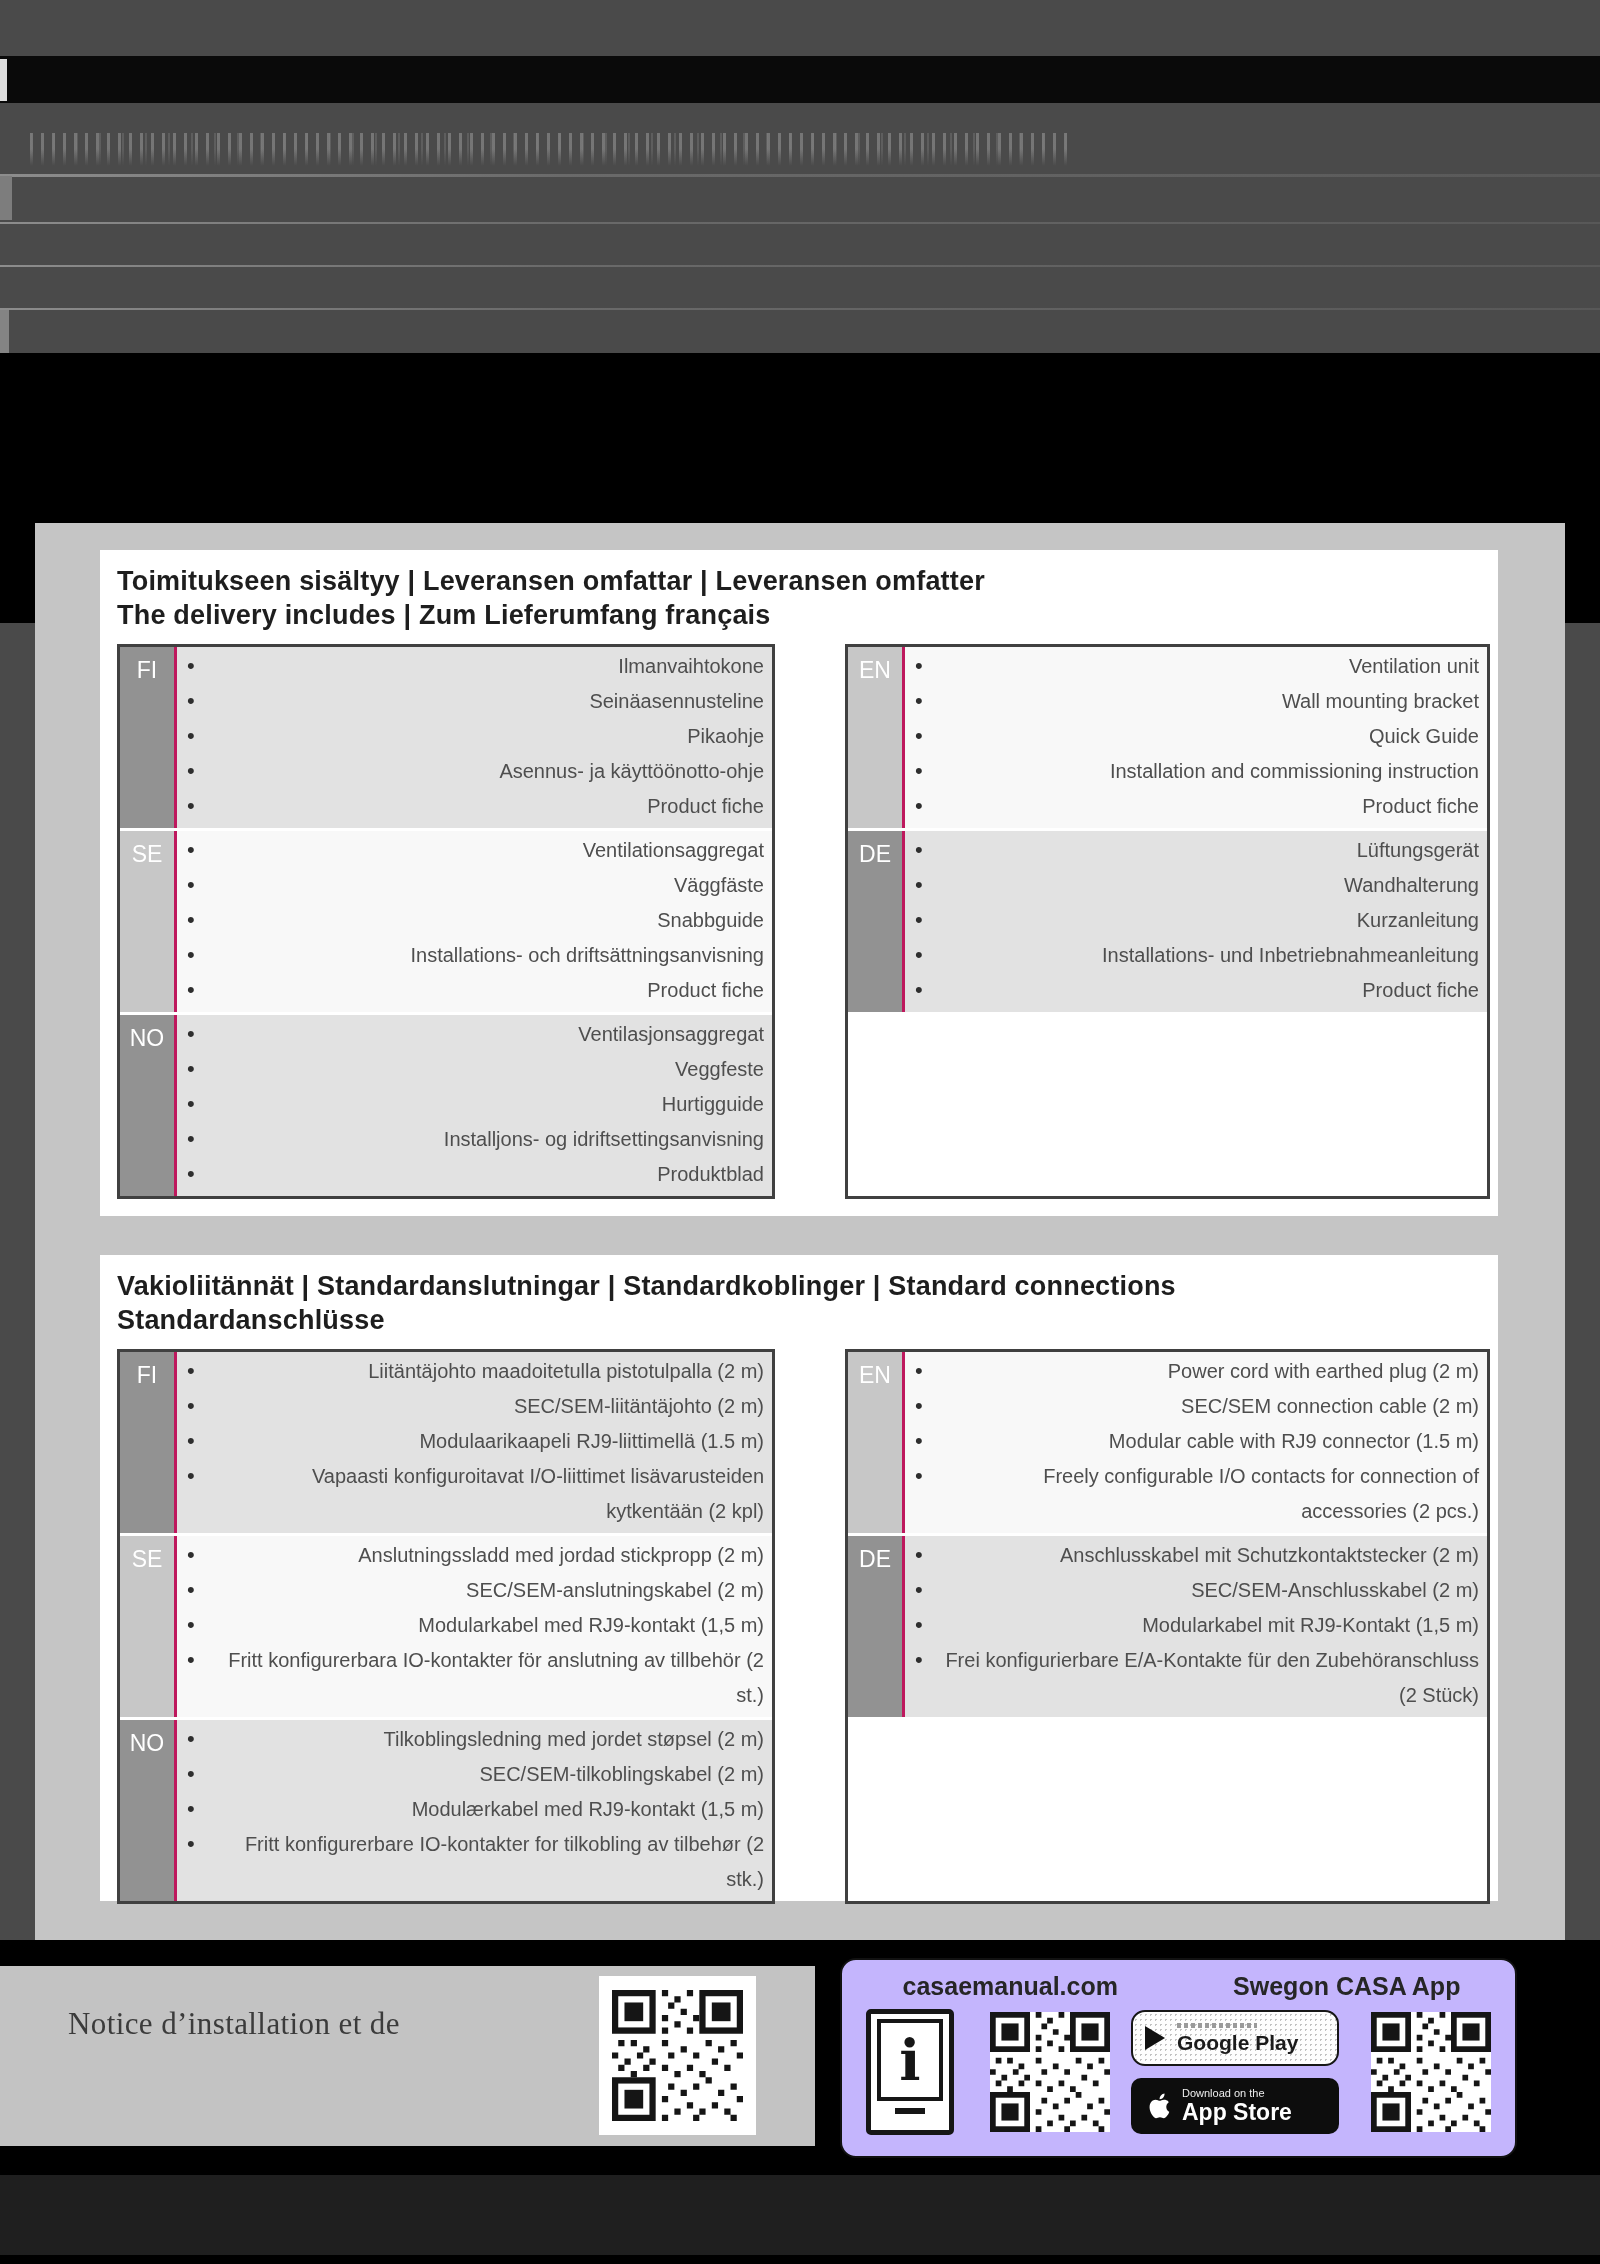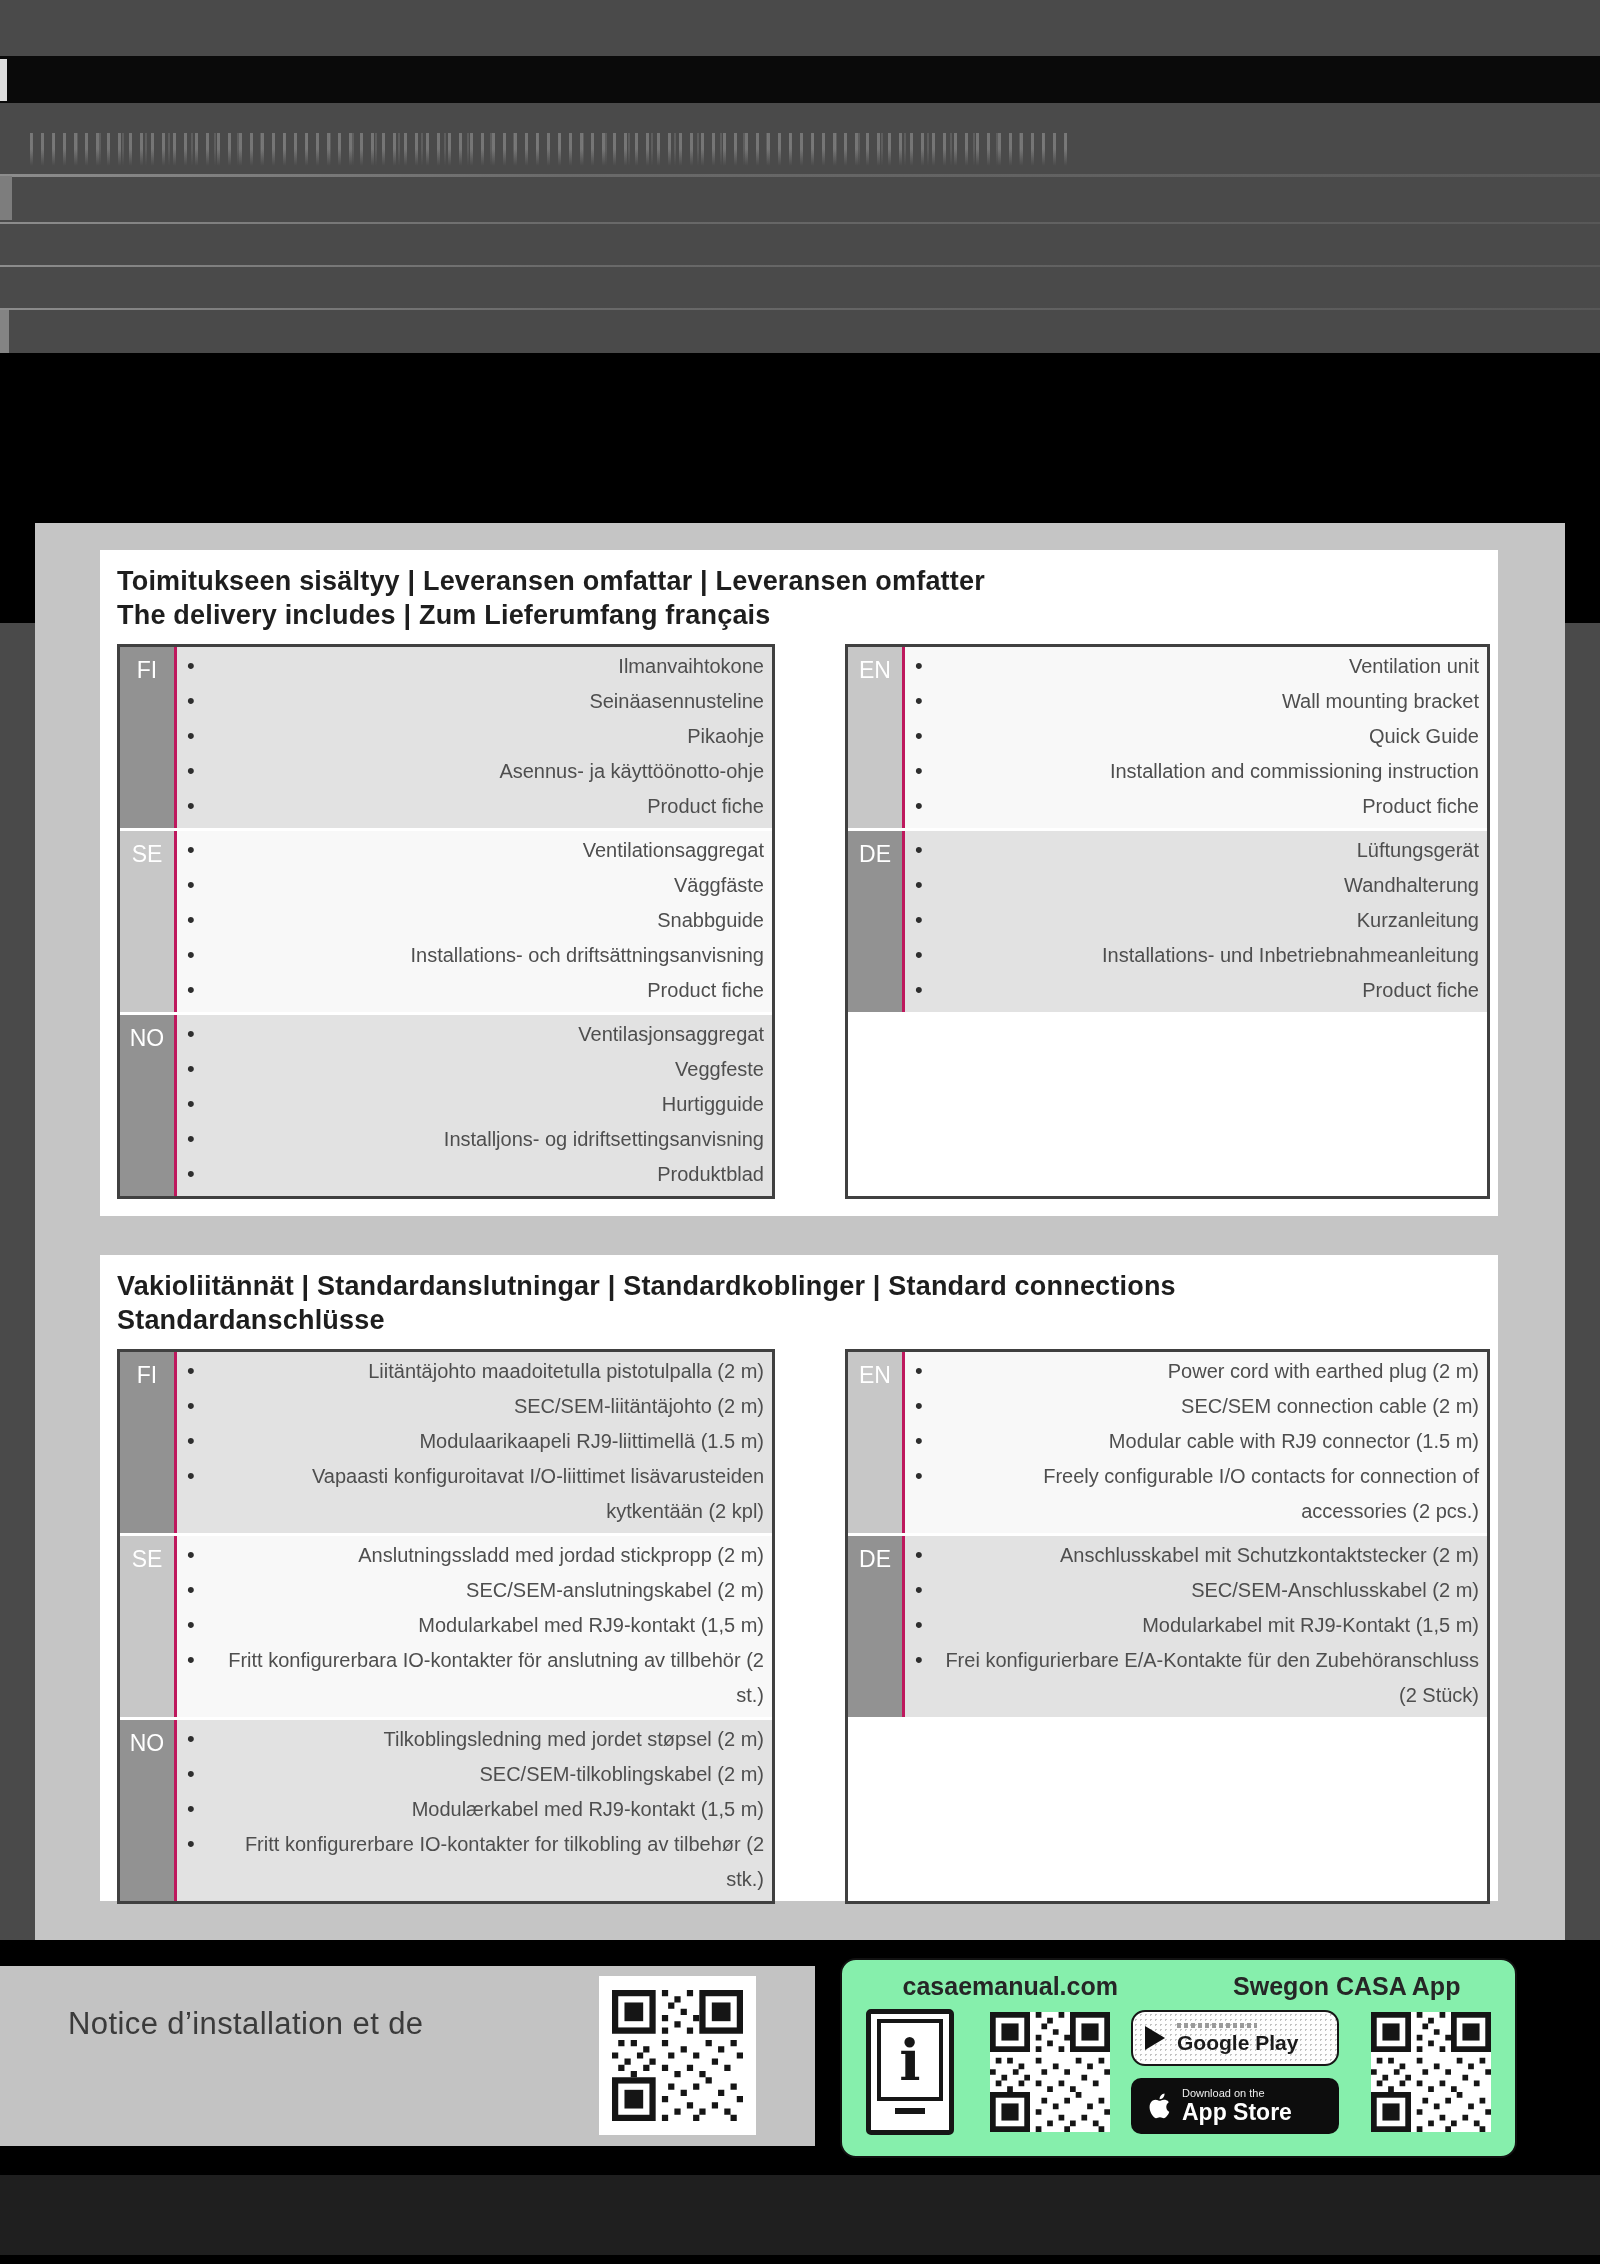--- a/index.html
+++ b/index.html
@@ -44,28 +44,28 @@
   .items li{position:relative;padding-left:37px;font-size:20px;line-height:35px;color:#4e4e4e;text-align:right;}
   .items li::before{content:"•";position:absolute;left:10px;top:-1px;color:#2e2e2e;font-size:22px;}
   .sect.shade-dark{background:#e2e2e2;}
   .sect.shade-dark .lang-cell{background:#929292;}
   .sect.shade-light{background:#f8f8f8;}
   .sect.shade-light .lang-cell{background:#c7c7c7;}
 
   
   .footer{position:absolute;left:0;top:1917px;width:1600px;height:347px;background:#000;}
   .footer-midband{position:absolute;left:0;top:235px;width:1600px;height:80px;background:#1f1f1f;}
-  .french-bar{position:absolute;left:0;top:26px;width:815px;height:180px;background:#c3c3c3;}
+  .french-bar{position:absolute;left:0;top:26px;width:815px;height:180px;background:#c3c3c3;font-family:Liberation Serif, serif;}
   .french-text{position:absolute;left:68px;top:34px;font-size:31px;line-height:47px;
     color:#3b3b3b;letter-spacing:.4px;}
   .french-qr{position:absolute;right:59px;top:10px;width:157px;height:159px;background:#fff;
     box-sizing:border-box;padding:13px;}
   .qr{display:block;width:100%;height:100%;}
 
-  .app-box{position:absolute;left:840px;top:18px;width:677px;height:200px;background:#86efac;
+  .app-box{position:absolute;left:840px;top:18px;width:677px;height:200px;background:#c4b5fd;
     border:2px solid #111;border-radius:16px;box-sizing:border-box;
     box-shadow:4px 5px 0 #000;}
   .app-headers{display:flex;padding-top:12px;}
   .app-headers div{width:50%;text-align:center;font-size:25px;font-weight:600;color:#262626;}
   .app-content{display:flex;align-items:center;padding:8px 24px 0 24px;}
 
   .info-icon{width:88px;height:126px;border:5px solid #161616;border-radius:5px;
     box-sizing:border-box;padding:5px 6px;margin-right:36px;background:#fff;}
   .info-screen{border:4px solid #161616;height:82px;display:flex;align-items:center;
     justify-content:center;box-sizing:border-box;}

